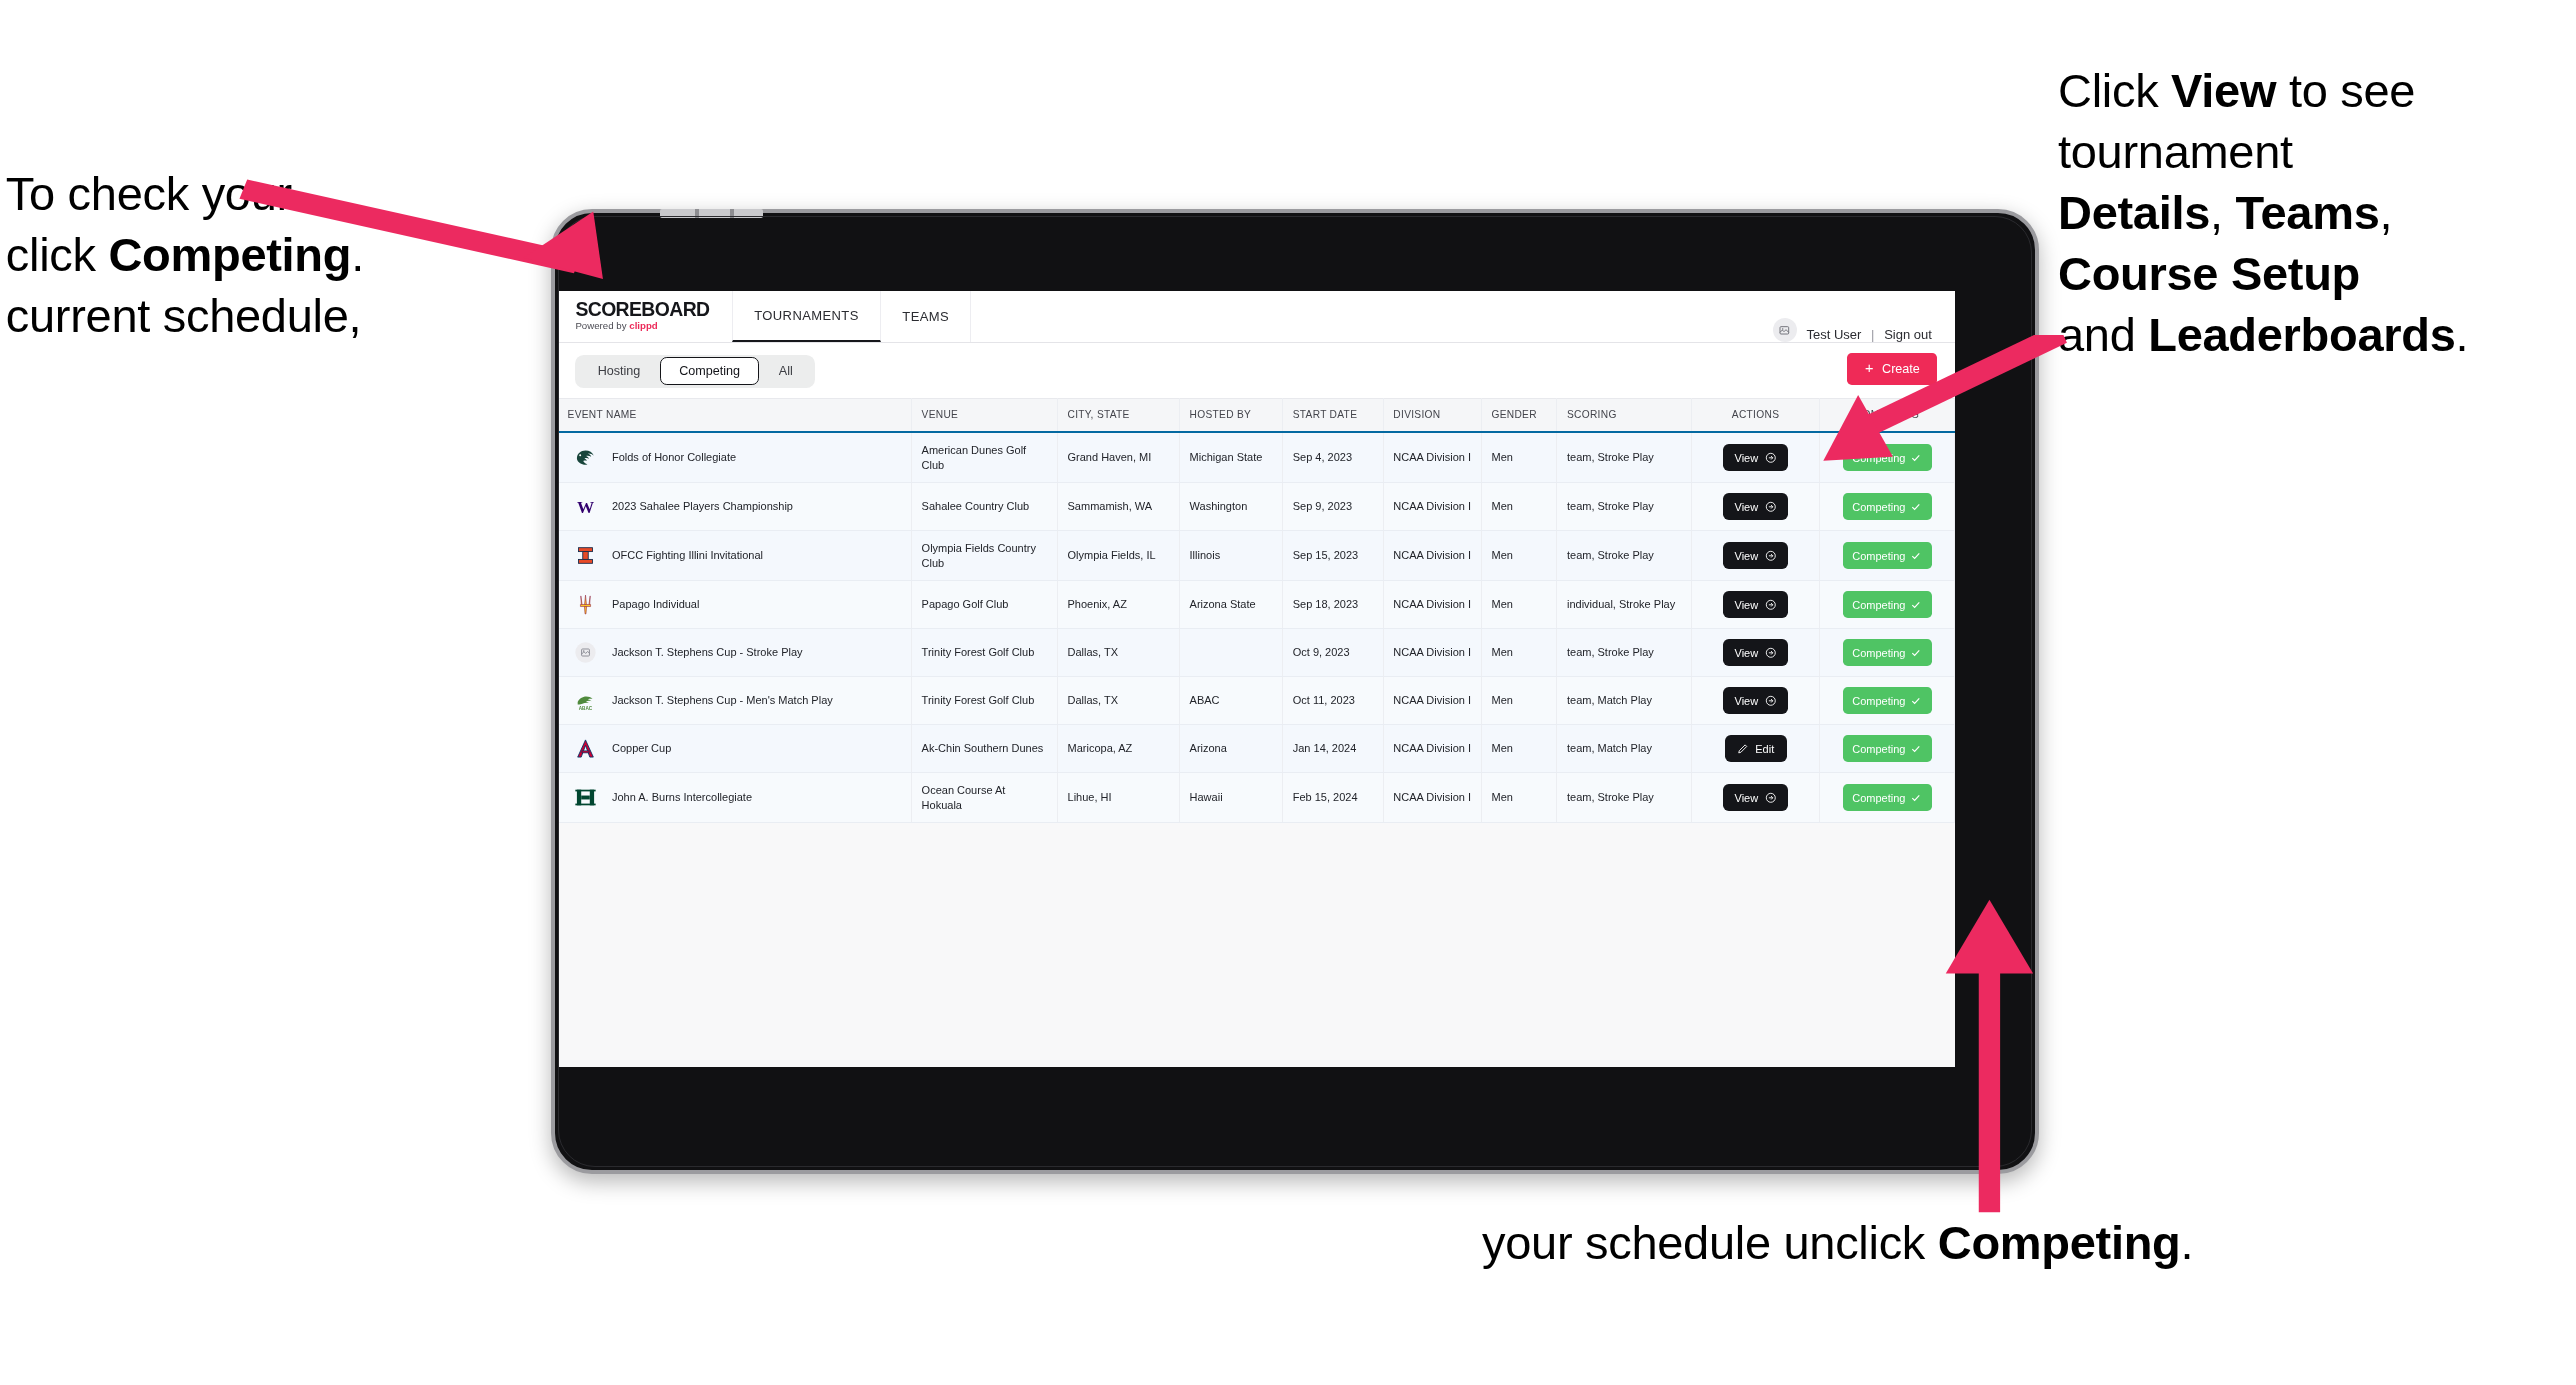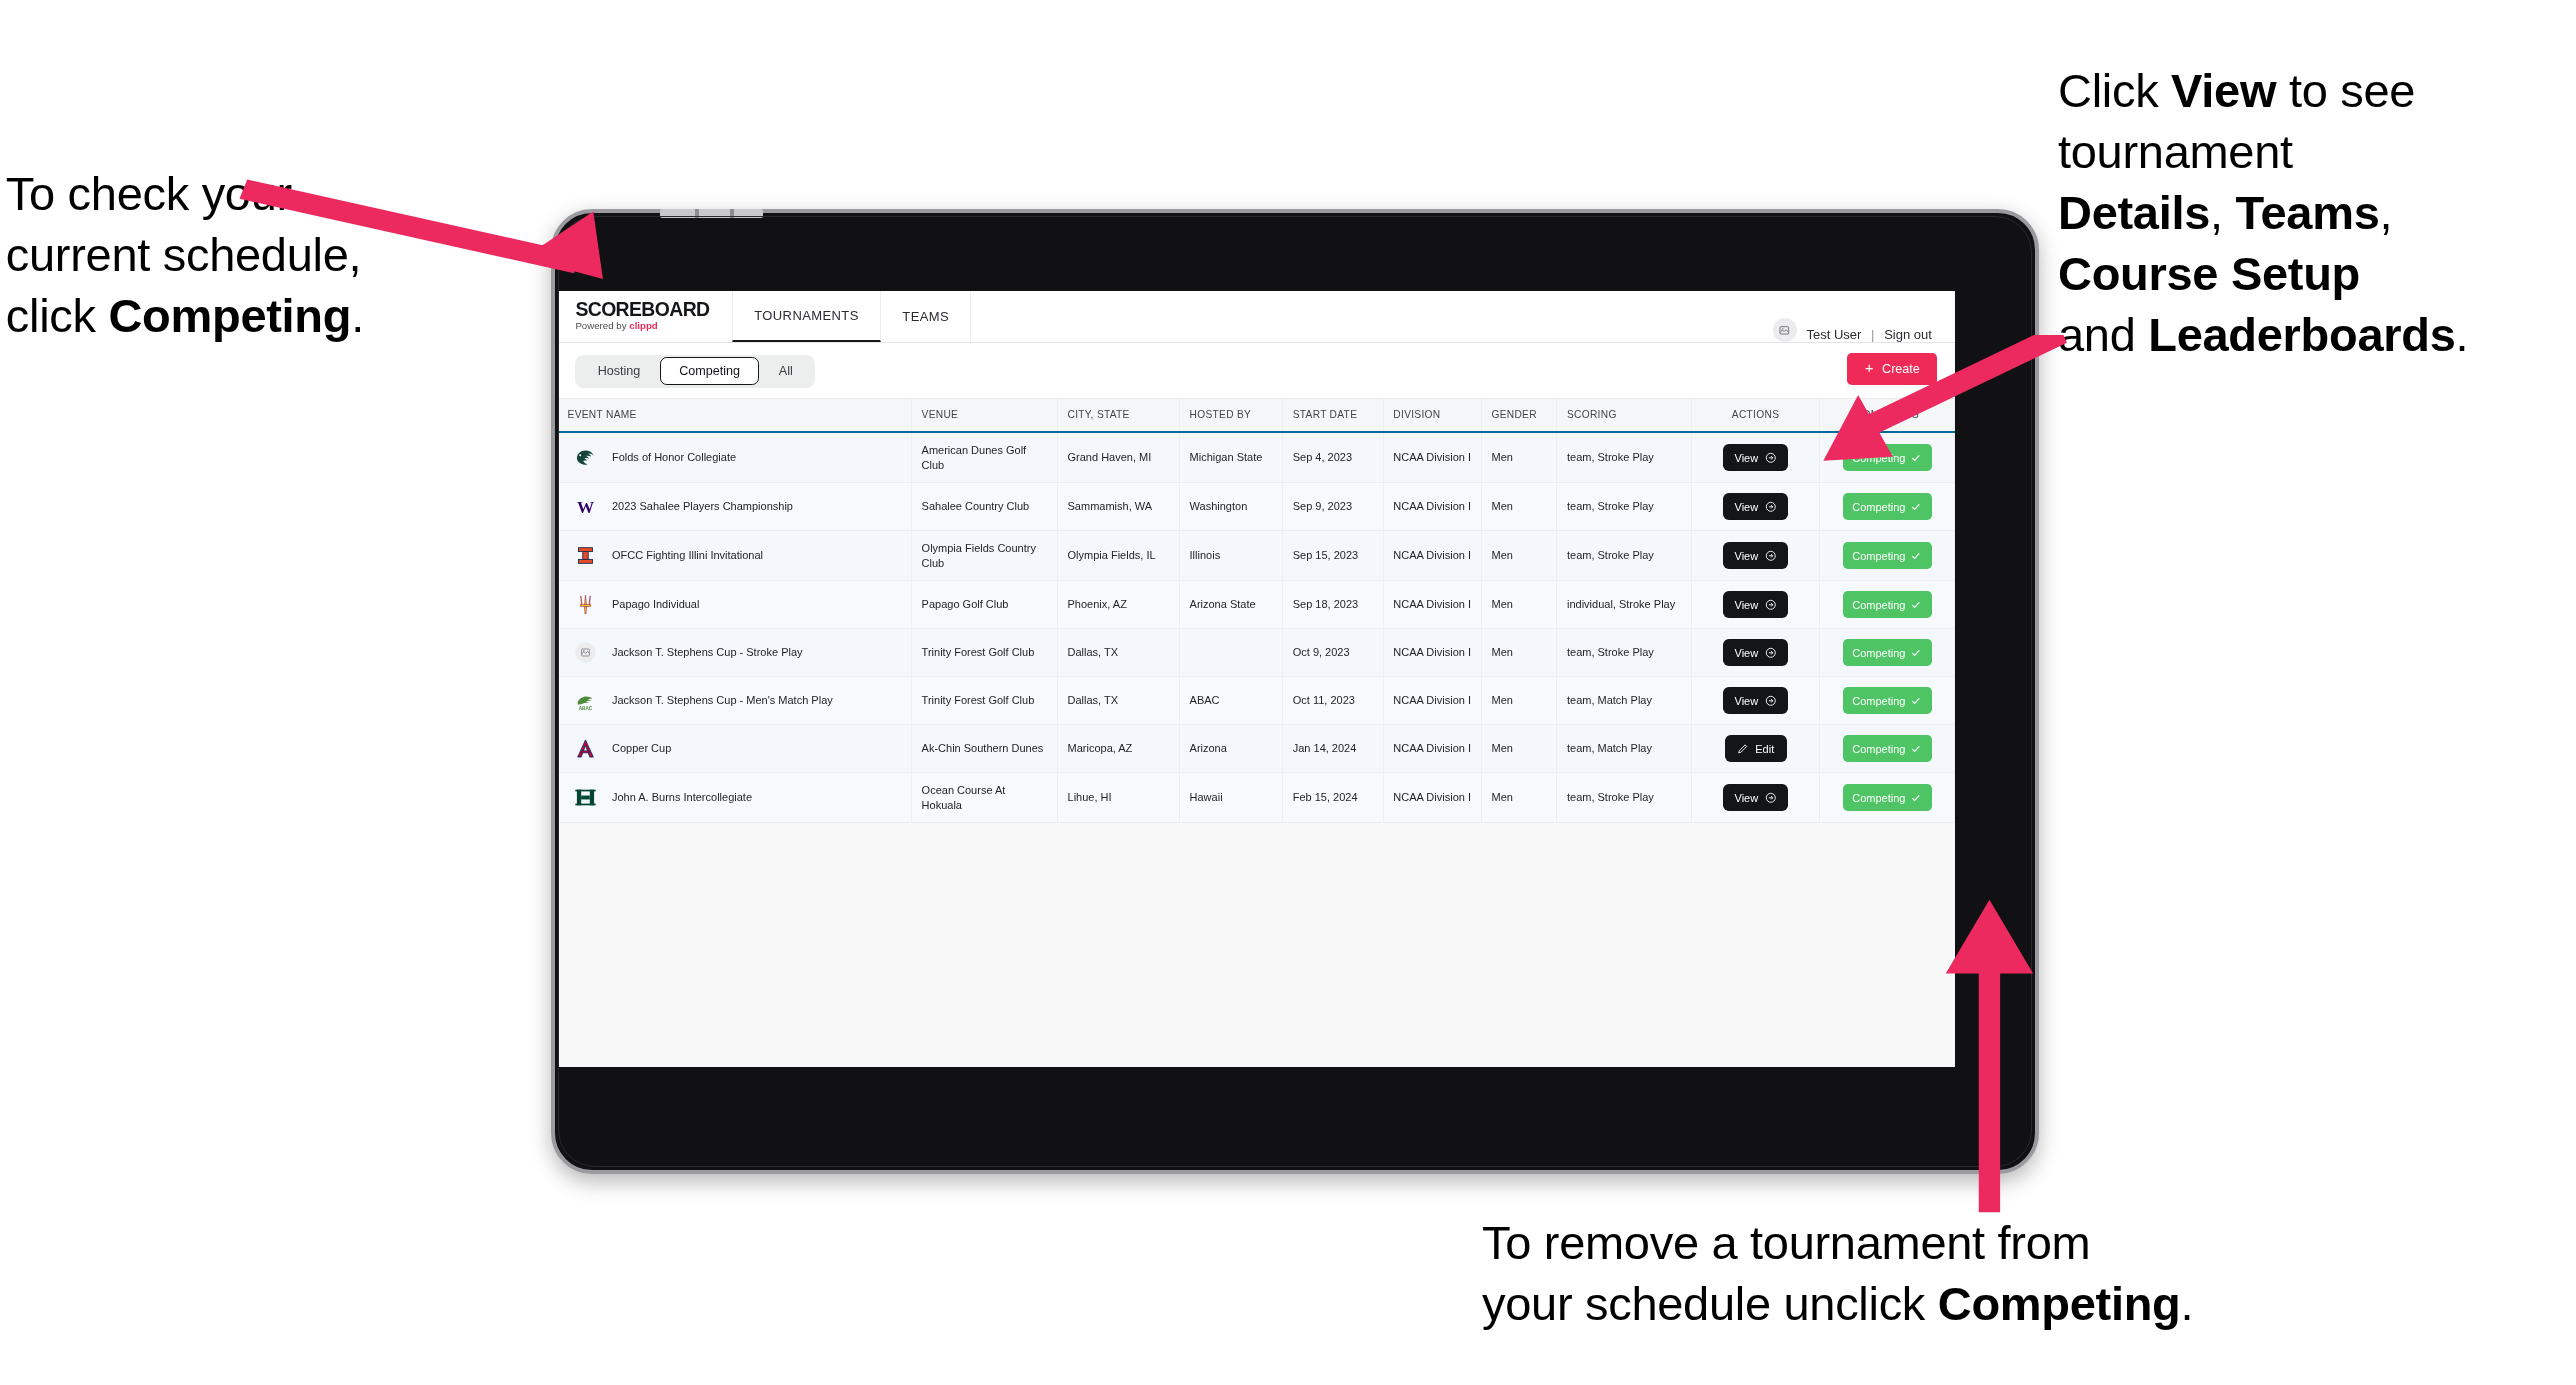--- a/index.html
+++ b/index.html
@@ -204,34 +204,33 @@
   .btn-competing svg { width: 11.6px; height: 11.6px; }
   .table-footer { background:#f8f8f9; height: 204px; }
 </style>
 </head>
 <body>
 
 <div id="root">
 
   <div class="callout" id="callout-left">
     <div>To check your</div>
+    <div><span>click </span><b>Competing</b><span>.</span></div>
     <div>current schedule,</div>
-    <div><span>click </span><b>Competing</b><span>.</span></div>
   </div>
 
   <div class="callout" id="callout-right">
     <div><span>Click </span><b>View</b><span> to see</span></div>
     <div>tournament</div>
     <div><b>Details</b><span>, </span><b>Teams</b><span>,</span></div>
     <div><b>Course Setup</b></div>
     <div><span>and </span><b>Leaderboards</b><span>.</span></div>
   </div>
 
   <div class="callout" id="callout-bottom">
-    <div>To remove a tournament from</div>
     <div><span>your schedule unclick </span><b>Competing</b><span>.</span></div>
   </div>
 
   <div id="tablet">
     <div id="top-notch"></div>
     <div class="tablet-btn" id="btn-power"></div>
     <div class="tablet-btn" id="btn-vol-0"></div>
     <div class="tablet-btn" id="btn-vol-1"></div>
     <div class="tablet-btn" id="btn-vol-2"></div>
     <div class="tablet-btn" id="btn-vol-3"></div>

